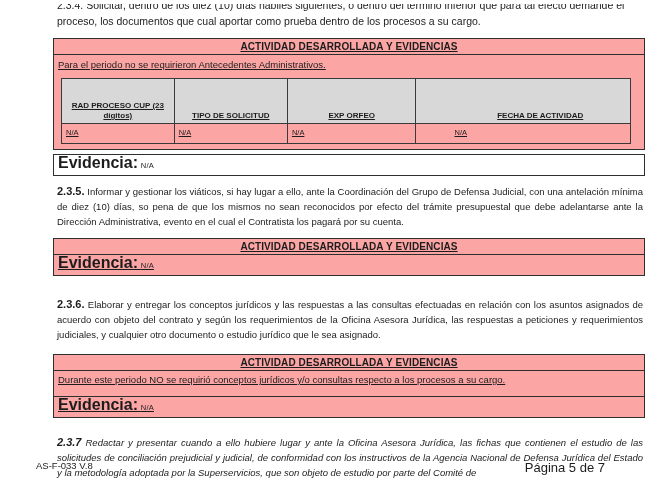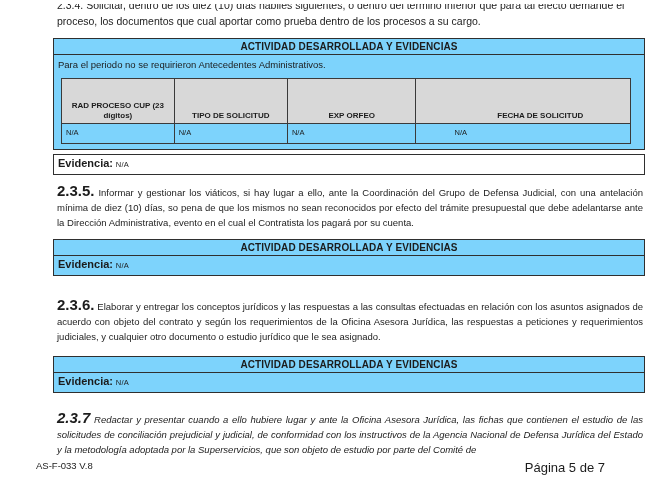--- a/index.html
+++ b/index.html
@@ -37,21 +37,22 @@
   }
   .intro-line {
     margin: 2px 0 0 4px;
     font-size: 10.5px;
     line-height: 14px;
   }
   
   .box {
     border: 1.5px solid #2f2f2f;
     margin-top: 10px;
-    background: #7dd3fc;
+    background: #fca5a5;
+    text-decoration: underline;
   }
   .box-header {
     font-weight: bold;
     font-size: 10px;
     text-align: center;
     padding: 2px 0 2px;
     border-bottom: 1.3px solid #2f2f2f;
     letter-spacing: 0.1px;
   }
   .box-content {
@@ -60,21 +61,21 @@
     padding: 3px 4px 5px;
   }
   .row-divider {
     border-bottom: 1px solid #2f2f2f;
   }
   .evidencia {
     font-size: 10px;
     line-height: 12px;
     padding: 2px 4px 3px;
   }
-  .evidencia b { font-size: 11px; }
+  .evidencia b { font-size: 16px; }
   .evidencia .val {
     font-size: 7.5px;
     font-weight: normal;
     letter-spacing: 0.2px;
   }
   .evidencia-box {
     border: 1.5px solid #2f2f2f;
     margin-top: 4px;
   }
   
@@ -108,21 +109,21 @@
   col.c3 { width: 22.6%; }
   col.c4 { width: 37.7%; }
   
   .para {
     margin: 8px 0 0 4px;
     width: 586px;
     font-size: 9.5px;
     line-height: 15px;
     text-align: justify;
   }
-  .para b { font-size: 15px; }
+  .para b { font-size: 11px; }
   .mt-235 { margin-top: 8px; }
   .mt-b2  { margin-top: 9px; }
   .mt-236 { margin-top: 21px; }
   .mt-b3  { margin-top: 12px; }
   .mt-237 { margin-top: 17px; font-style: italic; }
   .b3-content { padding-bottom: 10px; }
   
   .footer-left {
     position: absolute;
     left: 36px;
@@ -155,21 +156,21 @@
             <col class="c1">
             <col class="c2">
             <col class="c3">
             <col class="c4">
           </colgroup>
         <tbody>
             <tr>
           <th>RAD PROCESO CUP (23 dígitos)</th>
           <th>TIPO DE SOLICITUD</th>
           <th>EXP ORFEO</th>
-          <th class="c4">FECHA DE SOLICITUD</th>
+          <th class="c4">FECHA DE ACTIVIDAD</th>
         </tr>
         <tr>
           <td>N/A</td>
           <td>N/A</td>
           <td>N/A</td>
           <td class="c4">N/A</td>
         </tr>
       </tbody>
         </table>
     </div>
@@ -194,20 +195,21 @@
     </div>
   </div>
 
   <p class="para mt-236">
     <b>2.3.6.</b>
     <span>Elaborar y entregar los conceptos jurídicos y las respuestas a las consultas efectuadas en relación con los asuntos asignados de acuerdo con objeto del contrato y según los requerimientos de la Oficina Asesora Jurídica, las respuestas a peticiones y requerimientos judiciales, y cualquier otro documento o estudio jurídico que le sea asignado.</span>
   </p>
 
   <div class="box mt-b3">
     <div class="box-header">ACTIVIDAD DESARROLLADA Y EVIDENCIAS</div>
+    <div class="box-content row-divider b3-content" style="padding-top:2px;">Durante este periodo NO se requirió conceptos jurídicos y/o consultas respecto a los procesos a su cargo.</div>
     <div class="evidencia">
       <b>Evidencia:</b>
       <span class="val">N/A</span>
     </div>
   </div>
 
   <p class="para mt-237">
     <b>2.3.7</b>
     <span>Redactar y presentar cuando a ello hubiere lugar y ante la Oficina Asesora Jurídica, las fichas que contienen el estudio de las solicitudes de conciliación prejudicial y judicial, de conformidad con los instructivos de la Agencia Nacional de Defensa Jurídica del Estado y la metodología adoptada por la Superservicios, que son objeto de estudio por parte del Comité de</span>
   </p>

